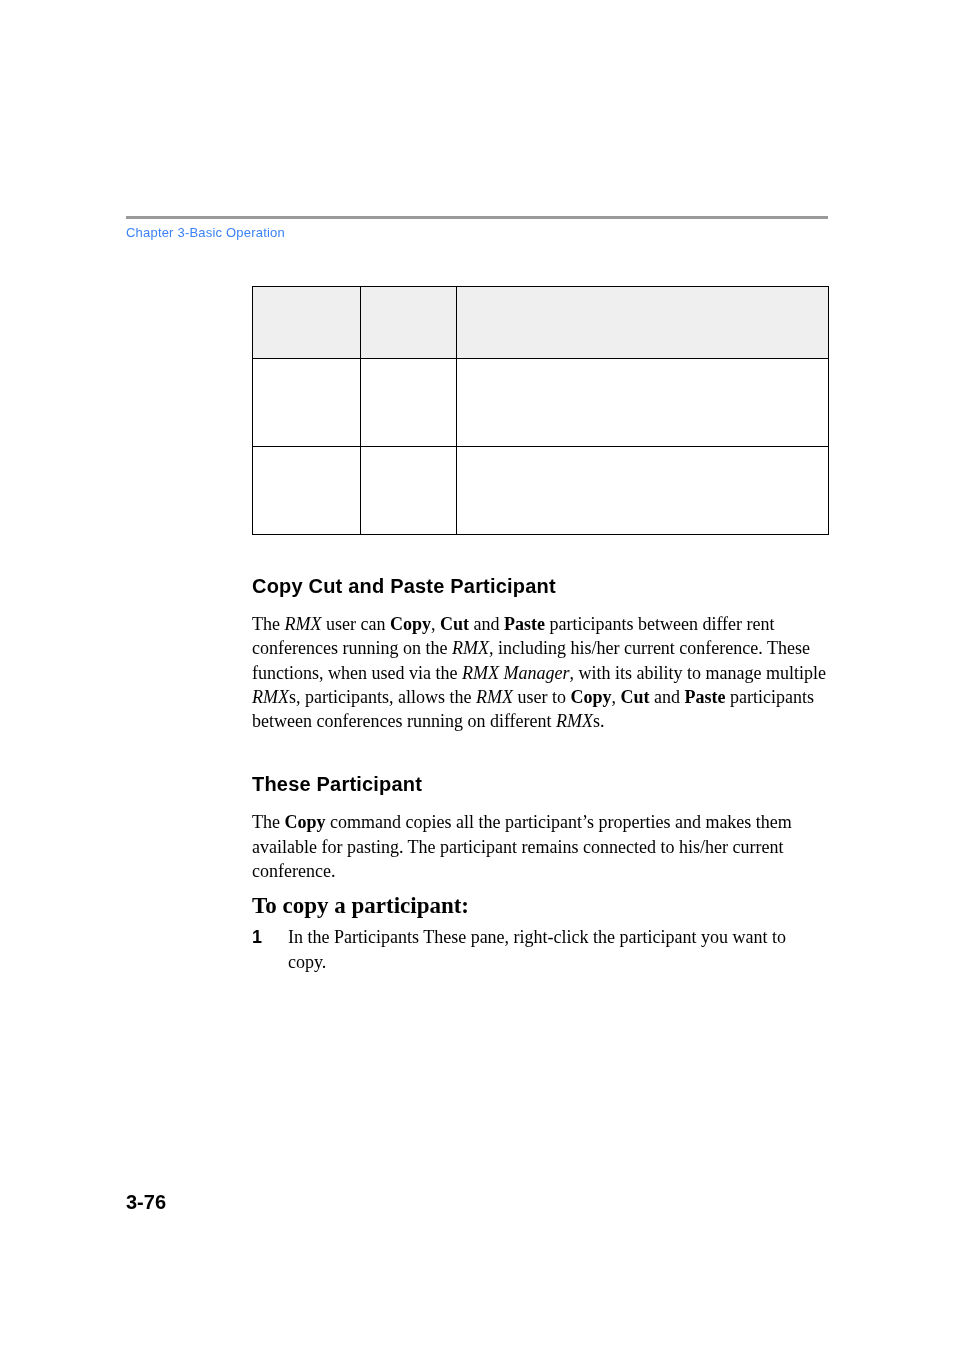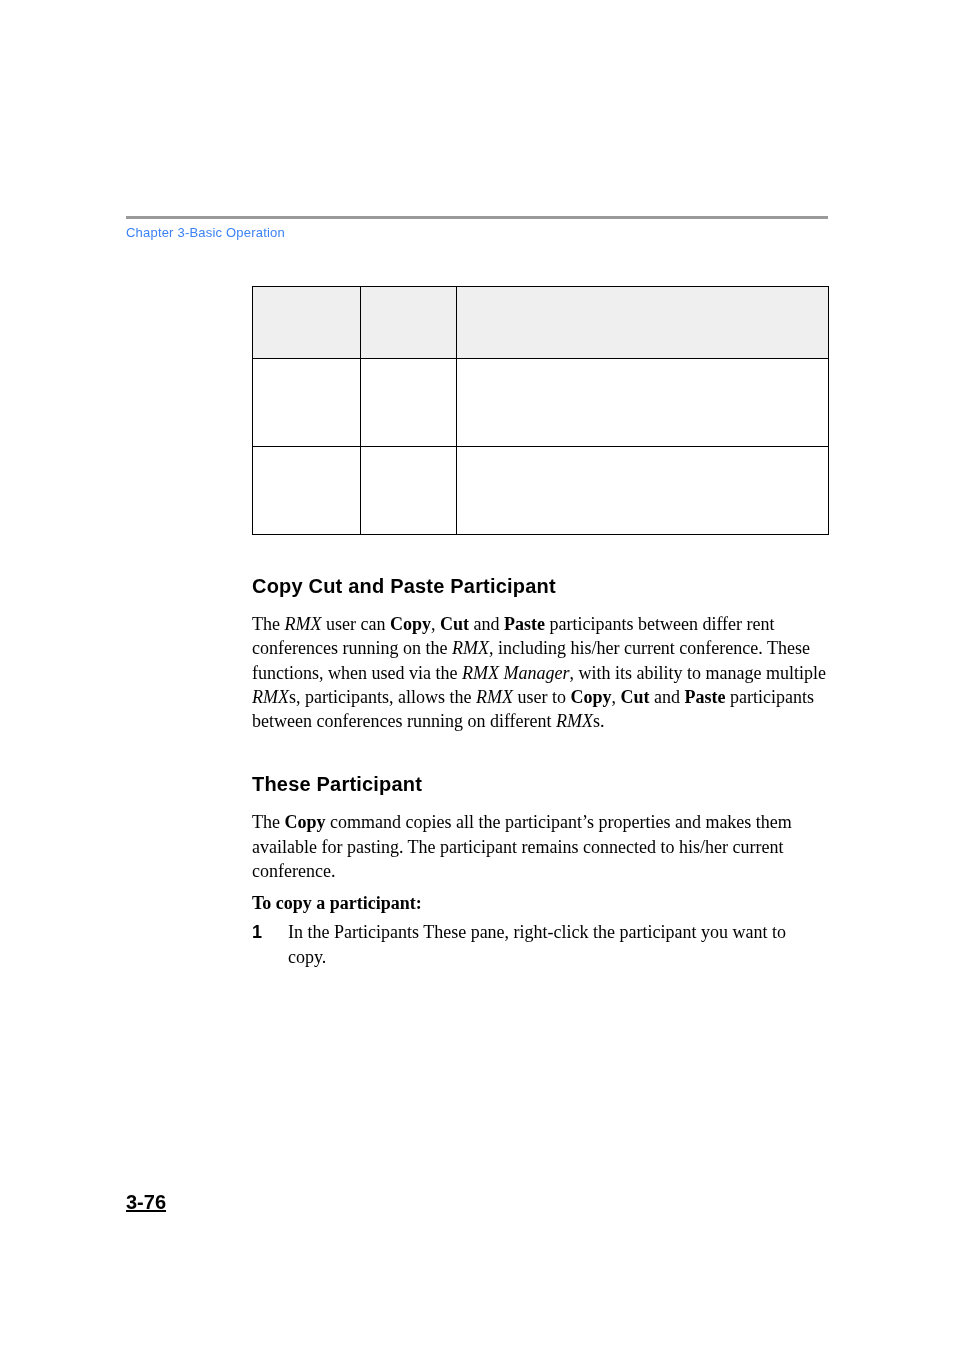--- a/index.html
+++ b/index.html
@@ -84,21 +84,21 @@
     line-height: 1.35;
     margin-bottom: 10px;
   }
 
   p.body .b { font-weight: 700; }
   p.body .i { font-style: italic; margin-top: 48px; }
 
   p.lead {
     font-family: Georgia, "Book Antiqua", "Palatino Linotype", serif;
     font-weight: 700;
-    font-size: 18px;
+    font-size: 23px;
     margin-bottom: 6px;
   }
 
   .item {
     display: flex;
     align-items: flex-start;
     gap: 18px;
     font-family: Georgia, "Book Antiqua", "Palatino Linotype", serif;
     font-size: 18px;
     line-height: 1.35;
@@ -109,21 +109,20 @@
     min-width: 18px;
   }
 
   .page-num {
     position: absolute;
     left: 126px;
     bottom: 136px;
     font-family: "Segoe UI", "Helvetica Neue", Arial, sans-serif;
     font-weight: 800;
     font-size: 20px;
-    text-decoration: underline;
   }
 </style>
 </head>
 <body>
 
 <div class="page">
 
   <div class="running-head">Chapter 3-Basic Operation</div>
   <div class="head-rule"></div>
 

